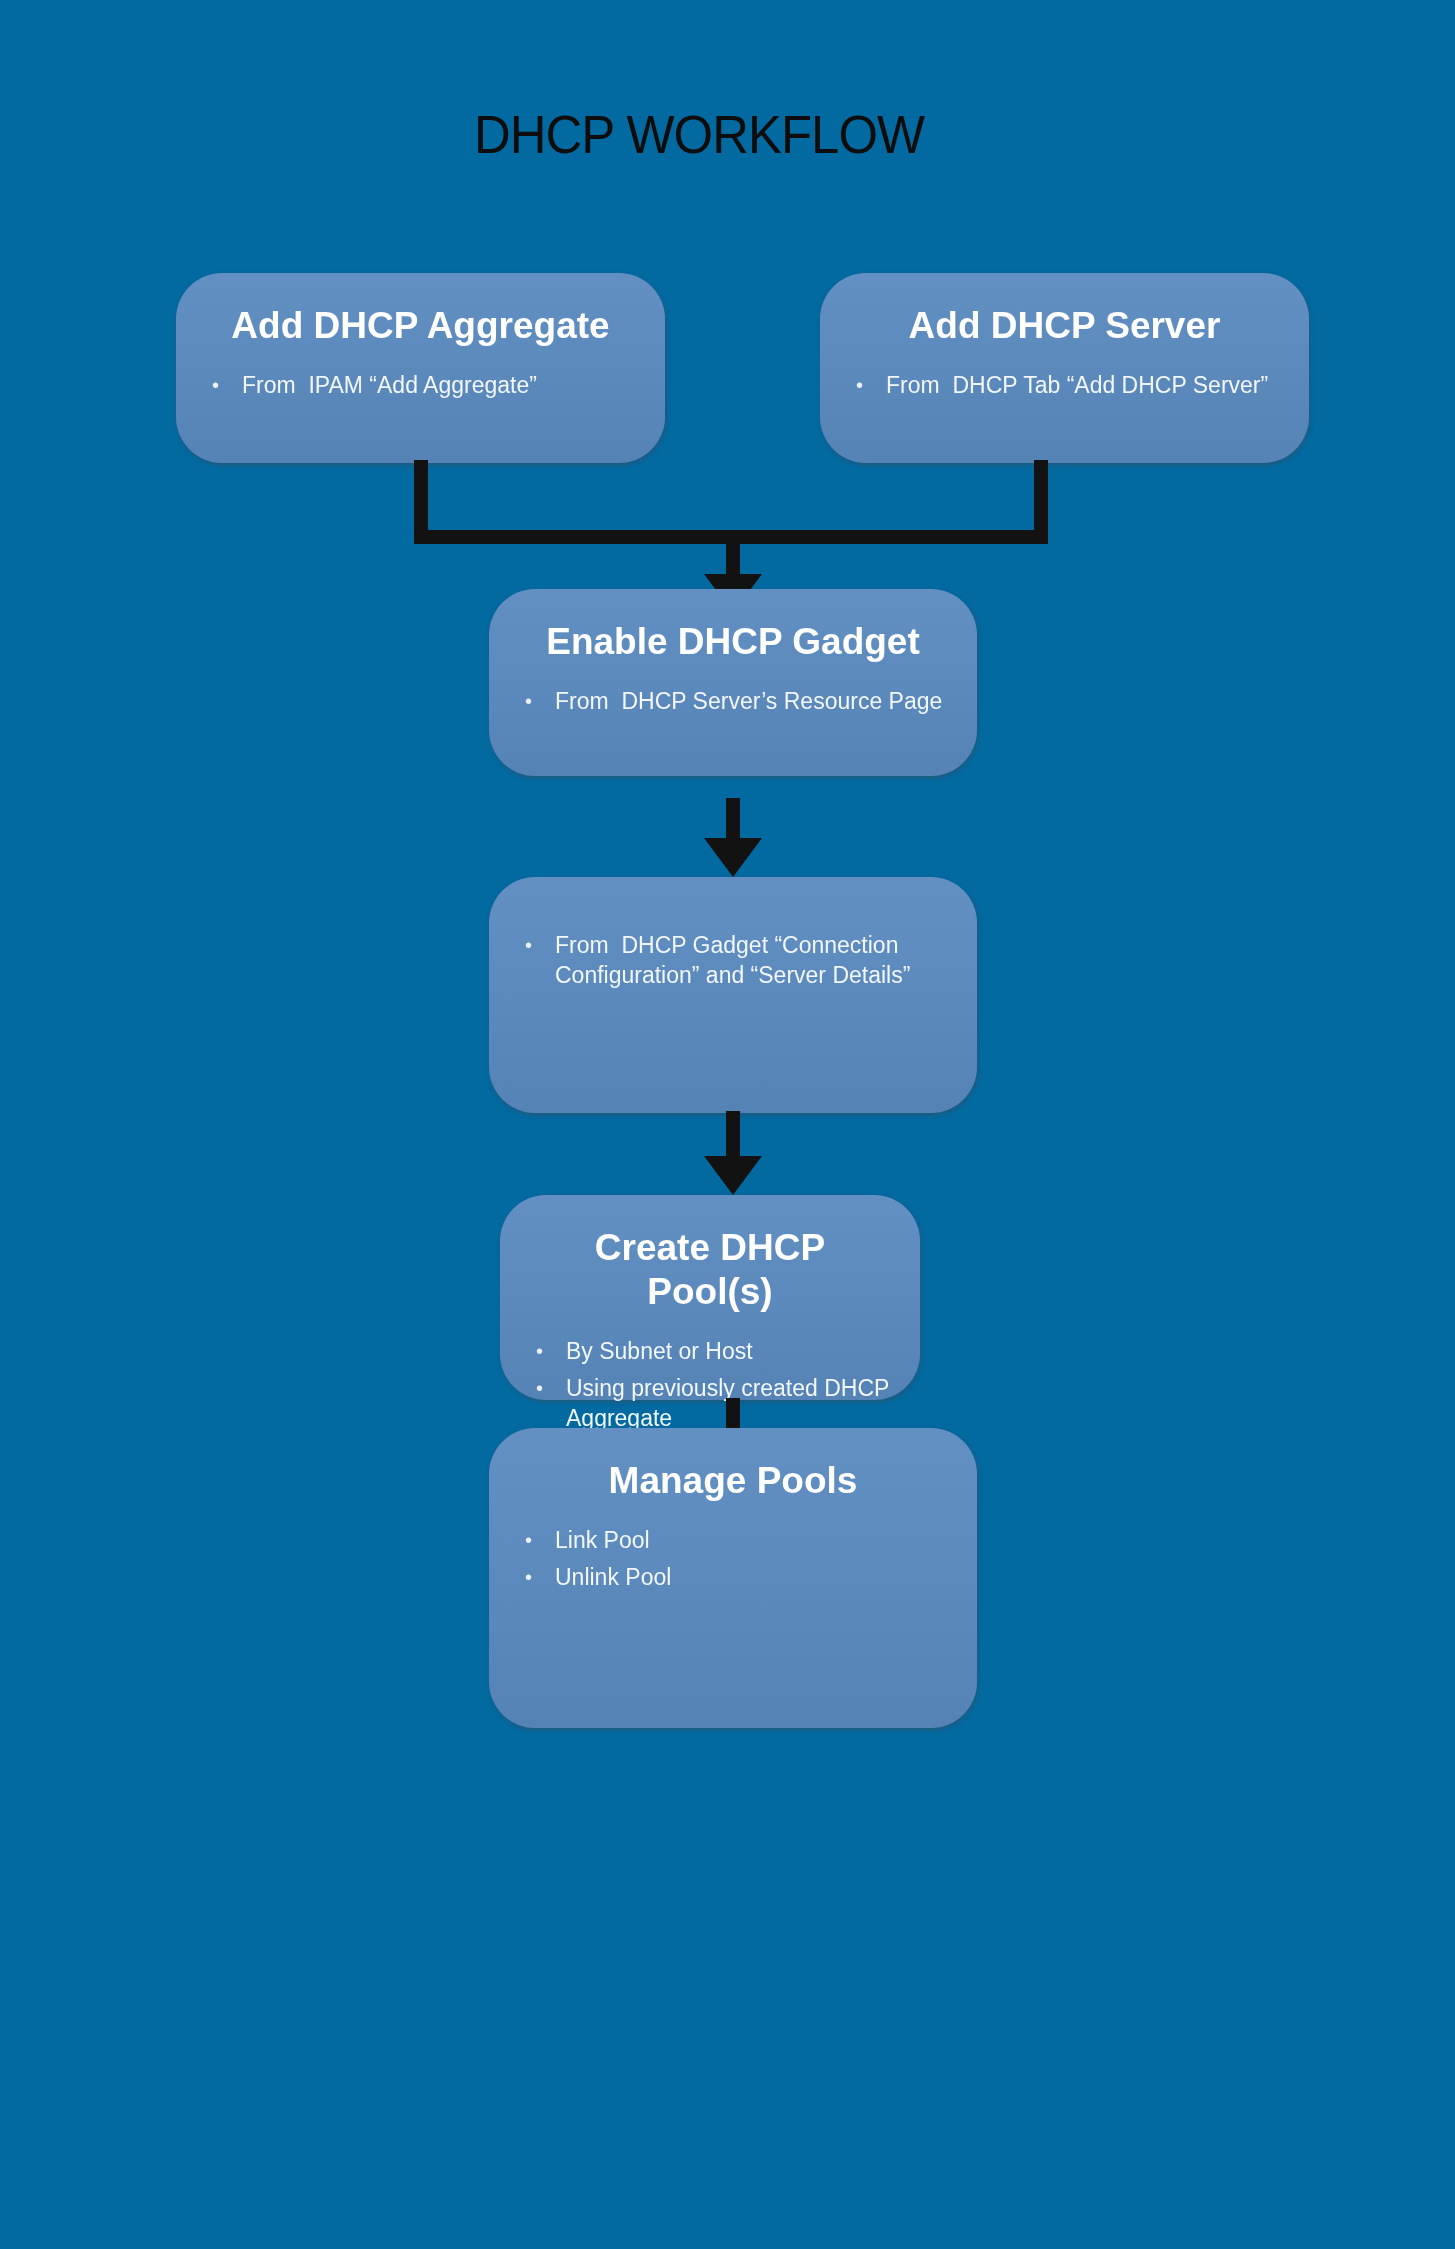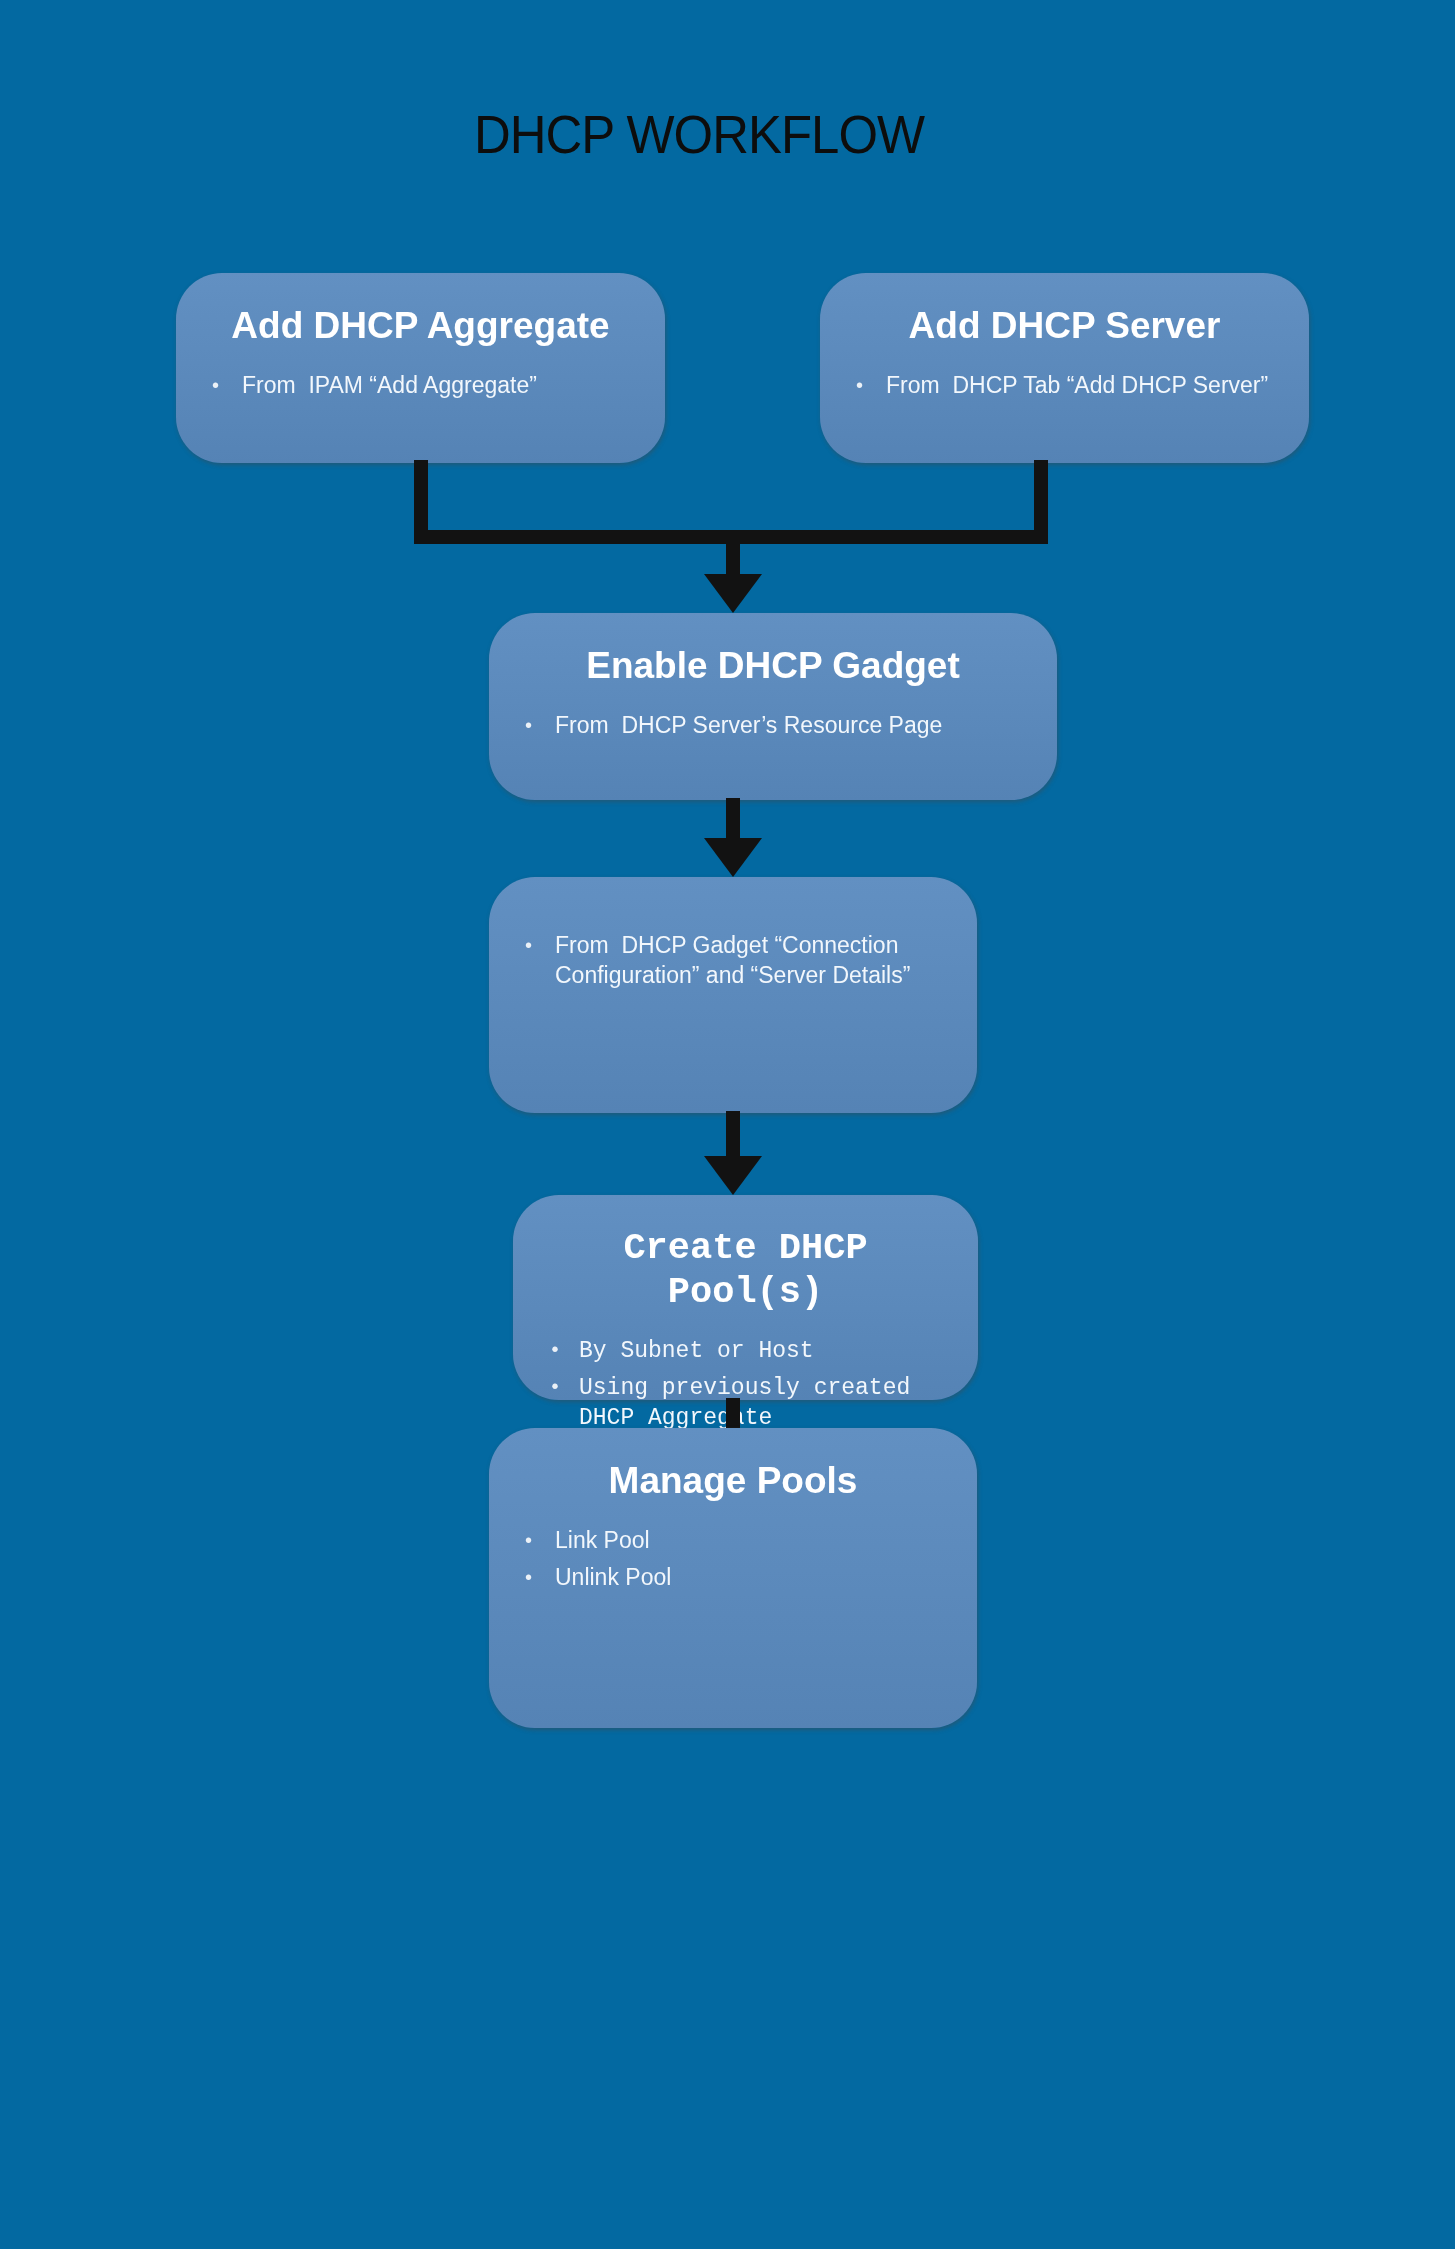--- a/index.html
+++ b/index.html
@@ -77,23 +77,23 @@
     position: absolute;
     width: 0;
     height: 0;
     border-left: 29px solid transparent;
     border-right: 29px solid transparent;
     border-top: 39px solid #121212;
   }
   
   #node-0 { left: 176px; top: 273px; width: 489px; height: 190px; }
   #node-1 { left: 796px; top: 273px; width: 489px; height: 190px; margin-left: 24px; }
-  #node-2 { left: 489px; top: 613px; width: 568px; height: 187px; }
+  #node-2 { left: 489px; top: 589px; width: 488px; height: 187px; }
   #node-3 { left: 489px; top: 877px; width: 488px; height: 236px; }
-  #node-4 { left: 513px; top: 1195px; width: 465px; height: 205px; font-family: Liberation Mono, monospace; }
+  #node-4 { left: 500px; top: 1195px; width: 420px; height: 205px; }
   #node-5 { left: 489px; top: 1428px; width: 488px; height: 300px; }
   
   #merge-left-drop  { left: 414px;  top: 460px; width: 14px; height: 77px; }
   #merge-right-drop { left: 1034px; top: 460px; width: 14px; height: 77px; }
   #merge-hbar       { left: 414px;  top: 530px; width: 634px; height: 14px; }
   #merge-shaft      { left: 726px;  top: 543px; width: 14px; height: 32px; }
   #merge-head       { left: 704px;  top: 574px; }
   
   #arrow-1-shaft { left: 726px; top: 798px;  width: 14px; height: 41px; }
   #arrow-1-head  { left: 704px; top: 838px; }

